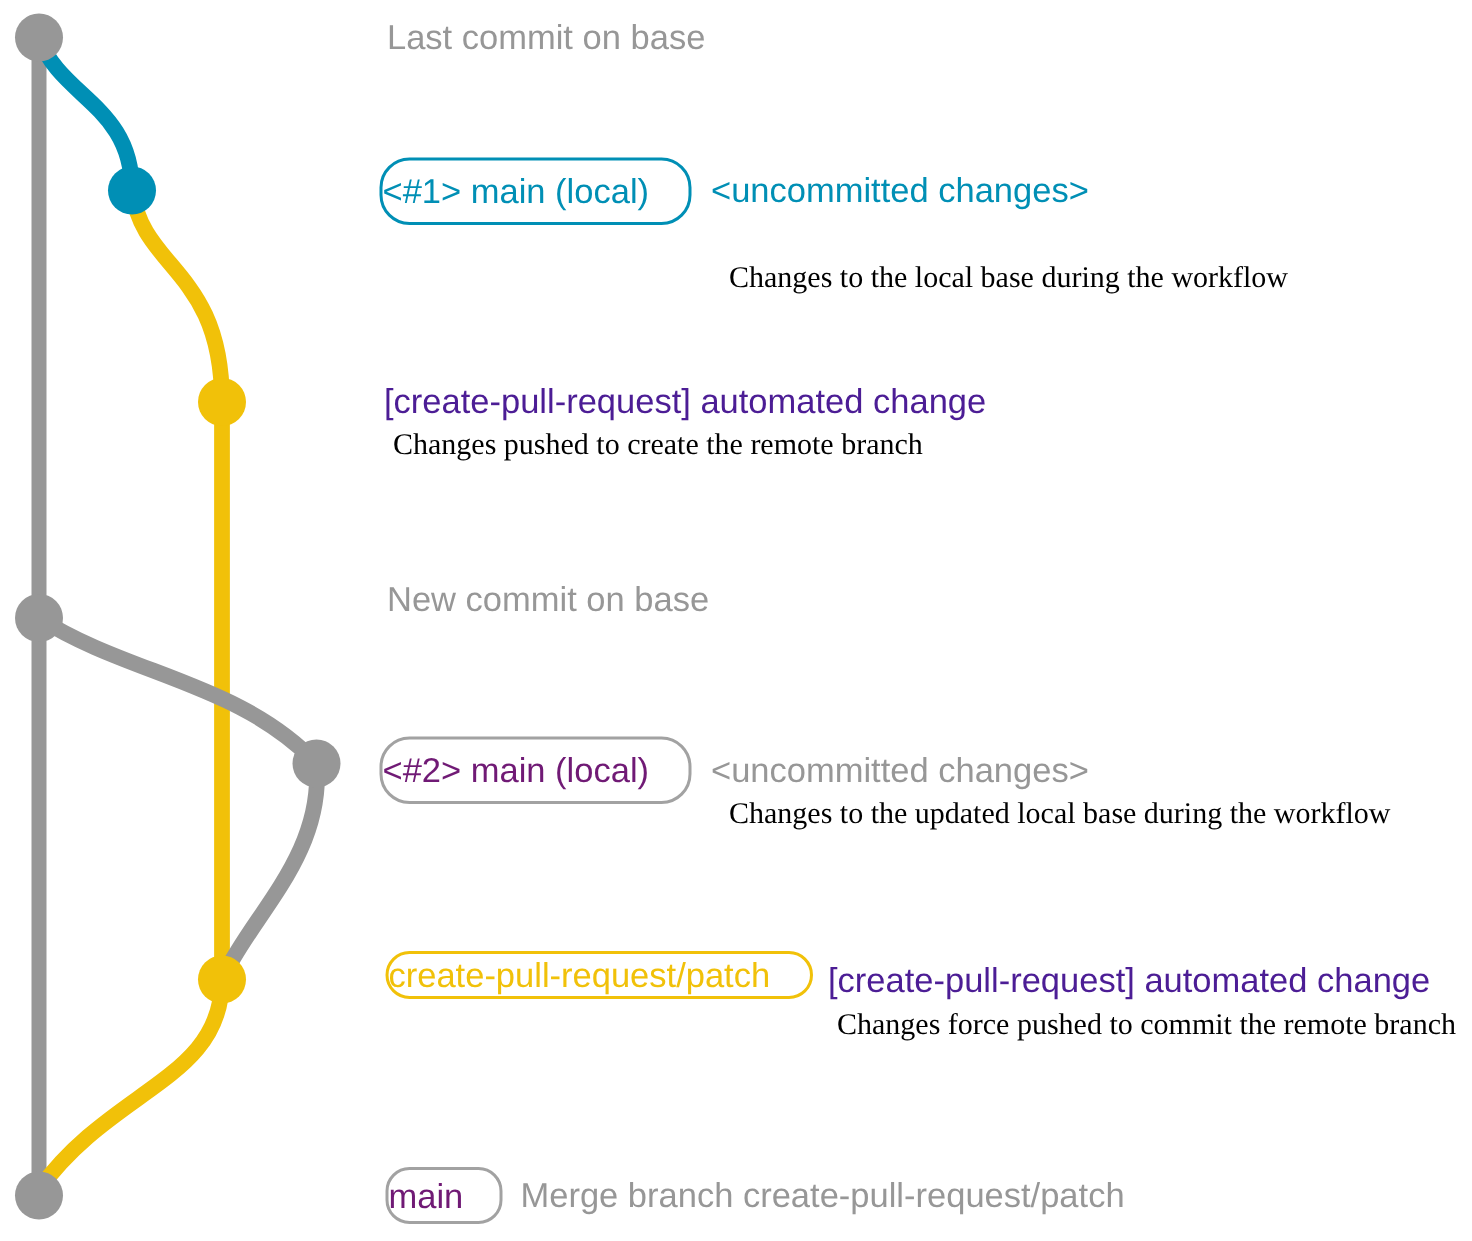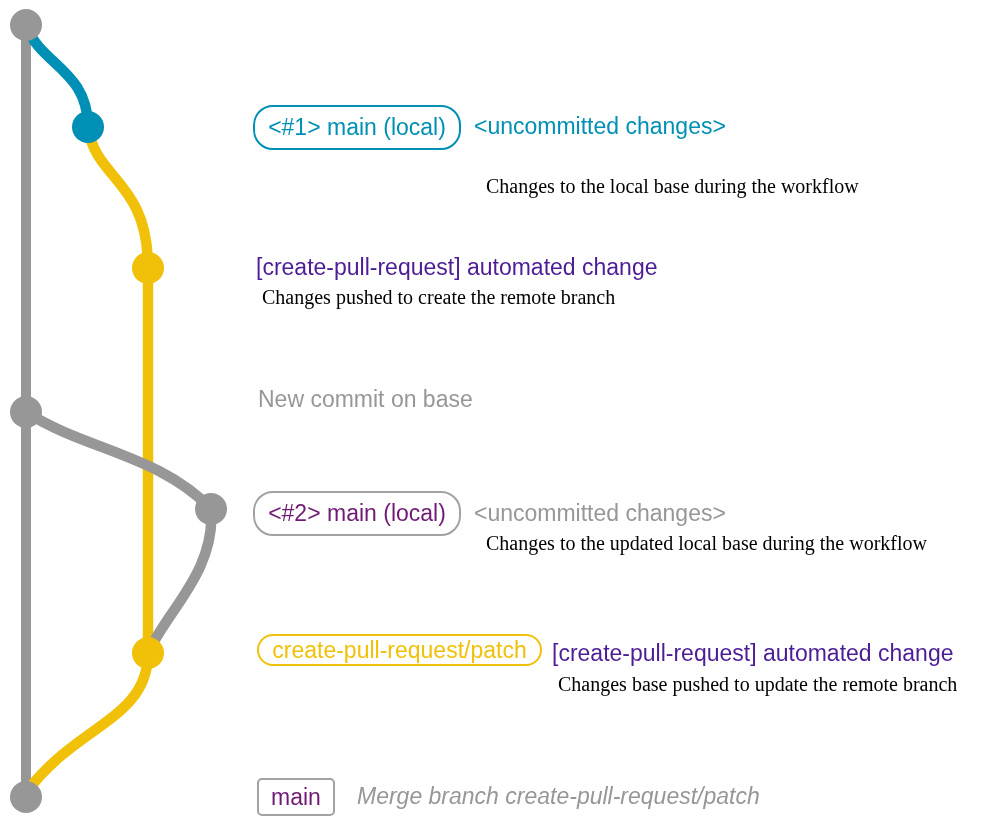--- a/index.html
+++ b/index.html
@@ -16,33 +16,33 @@
   .gray   { color:#979797; }
   .blue   { color:#008fb5; }
   .yellow { color:#4c1d95; }
   .desc {
     position:absolute; transform:translateY(-50%);
     white-space:nowrap; font-size:20px; color:#000000;
     font-family:"Liberation Serif", serif;
   }
   .badge {
     position:absolute; box-sizing:border-box;
-    display:flex; align-items:center; justify-content:center;
+    display:flex; align-items:center; justify-content:flex-start;
     border:2px solid; border-radius:20px;
     font-size:23px; white-space:nowrap;
     font-family:"Liberation Sans", sans-serif;
     background:#ffffff;
   }
   .badge.blue   { border-color:#008fb5; color:#008fb5; }
   .badge.gray   { border-color:#a2a2a2; color:#701a75; }
   .badge.yellow { border-color:#f1c109; color:#f1c109; }
   .badge1 { left:253px; top:105px; width:208px; height:45px; }
   .badge2 { left:253px; top:491px; width:208px; height:45px; }
   .badge3 { left:257px; top:634px; width:285px; height:32px; }
-  .badge4 { left:257px; top:778px; width:78px;  height:38px; border-radius:5px; }
+  .badge4 { left:257px; top:778px; width:78px;  height:38px; border-radius:16px; }
 </style>
 </head>
 <body>
 
 <div class="canvas">
 
   <svg class="graph" width="981" height="827" viewBox="0 0 981 827">
 
     <path d="M26,25 L26,797" fill="none" stroke-width="10" stroke-linecap="butt" stroke="#979797"></path>
 
@@ -54,20 +54,21 @@
 
     <circle cx="26" cy="25" r="16" fill="#979797"></circle>
     <circle cx="88" cy="127" r="16" fill="#008fb5"></circle>
     <circle cx="148" cy="268" r="16" fill="#f1c109"></circle>
     <circle cx="26" cy="412" r="16" fill="#979797"></circle>
     <circle cx="211" cy="509" r="16" fill="#979797"></circle>
     <circle cx="148" cy="653" r="16" fill="#f1c109"></circle>
     <circle cx="26" cy="797" r="16" fill="#979797"></circle>
   </svg>
 
+  <div class="lbl gray" style="left:258px; top:25px;">Last commit on base</div>
 
   <div class="badge blue badge1">
     <span>&lt;#1&gt; main (local)</span>
   </div>
   <div class="lbl blue" style="left:474px; top:127px;">&lt;uncommitted changes&gt;</div>
   <div class="desc" style="left:486px; top:156px;margin-top:30px;">Changes to the local base during the workflow</div>
 
   <div class="lbl yellow" style="left:256px; top:268px;">[create-pull-request] automated change</div>
   <div class="desc" style="left:262px; top:297px;">Changes pushed to create the remote branch</div>
 
@@ -76,20 +77,20 @@
   <div class="badge gray badge2">
     <span>&lt;#2&gt; main (local)</span>
   </div>
   <div class="lbl gray" style="left:474px; top:514px;">&lt;uncommitted changes&gt;</div>
   <div class="desc" style="left:486px; top:543px;">Changes to the updated local base during the workflow</div>
 
   <div class="badge yellow badge3">
     <span>create-pull-request/patch</span>
   </div>
   <div class="lbl yellow" style="left:552px; top:654px;">[create-pull-request] automated change</div>
-  <div class="desc" style="left:558px; top:684px;">Changes base pushed to update the remote branch</div>
+  <div class="desc" style="left:558px; top:684px;">Changes force pushed to commit the remote branch</div>
 
   <div class="badge gray badge4">
     <span>main</span>
   </div>
-  <div class="lbl gray" style="left:357px; top:797px;font-style:italic;">Merge branch create-pull-request/patch</div>
+  <div class="lbl gray" style="left:347px; top:797px;">Merge branch create-pull-request/patch</div>
 
 </div>
 
 </body></html>

